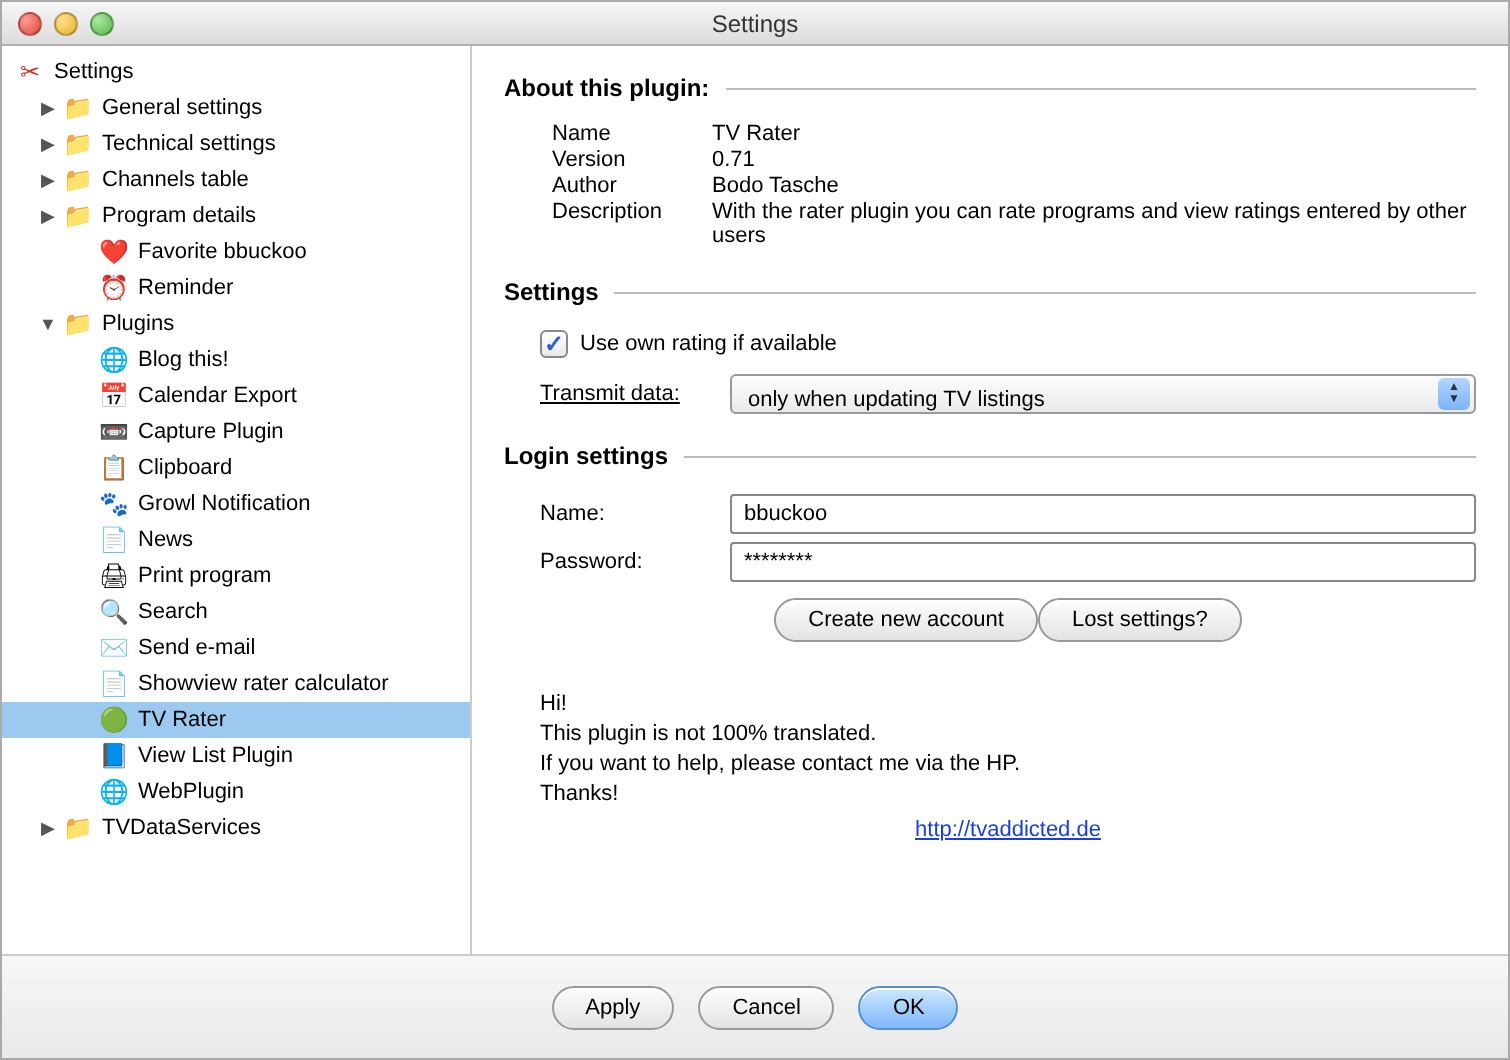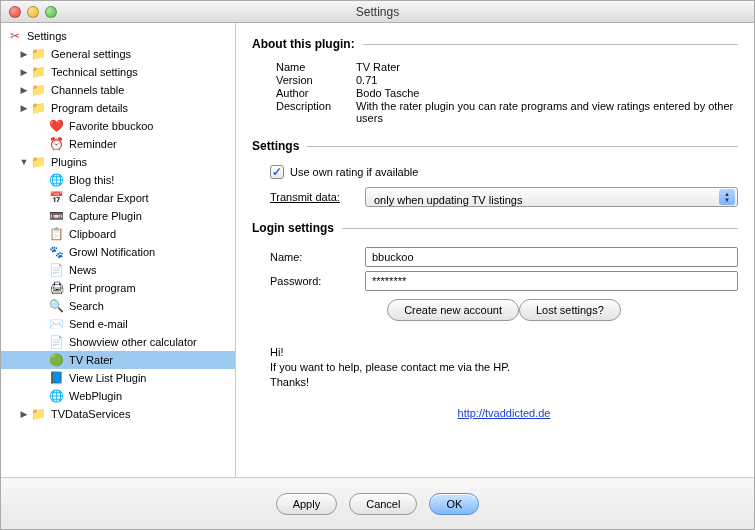--- a/index.html
+++ b/index.html
@@ -38,21 +38,21 @@
 .aqua-select { flex: 1; height: 20px; border: 1px solid #999; border-radius: 3px; background: linear-gradient(#fdfdfd,#eaeaea); display: flex; align-items: flex-end; padding: 0 22px 0 8px; position: relative; font-size: 11px; cursor: pointer; }
 .aqua-select .arrows { position: absolute; right: 2px; top: 1px; bottom: 1px; width: 16px; border-radius: 3px; background: linear-gradient(#b4d5ff,#7db3f8); display: flex; flex-direction: column; align-items: center; justify-content: center; font-size: 6px; color: #234; line-height: 6px; }
 .login-body { margin: 6px 0 10px 18px; }
 .field-row { display: flex; align-items: center; margin-bottom: 4px; }
 .field-row .lbl { width: 95px; }
 .text-input { flex: 1; height: 20px; border: 1px solid #888; border-radius: 2px; background: #fff; padding: 2px 6px; font-size: 11px; font-family: inherit; }
 .btnrow { display: flex; justify-content: center; margin-top: 8px; }
 .aqua-btn { height: 22px; padding: 0 16px; border-radius: 11px; border: 1px solid #999; background: linear-gradient(#fdfdfd,#e3e3e3); font-size: 11px; cursor: pointer; display: inline-flex; align-items: center; justify-content: center; box-shadow: inset 0 1px 0 #fff; }
 .aqua-btn.default { background: linear-gradient(#cfe7ff,#7fb8fb); border-color: #5a8fcf; }
 .note { margin: 14px 0 6px 18px; line-height: 15px; }
-.link { color: #1a3fd6; text-decoration: underline; text-align: center; display: block; margin-top: 16px; }
+.link { color: #1a3fd6; text-decoration: underline; text-align: center; display: block; margin-top: 3px; }
 .grow { flex: 1; }
 .footer { height: 52px; border-top: 1px solid #ccc; display: flex; align-items: center; justify-content: center; gap: 12px; padding: 11px 16px; background: linear-gradient(#f7f7f7,#e9e9e9); }
 .root-icon { color: #c33; }
 </style>
 </head>
 <body>
 
 <div class="window">
   <div class="titlebar">
     <div class="traffic">
@@ -146,21 +146,21 @@
             <span class="label">Search</span>
           </div>
           <div class="node ind2">
             <span class="disc"></span>
             <span class="icon ">✉️</span>
             <span class="label">Send e-mail</span>
           </div>
           <div class="node ind2">
             <span class="disc"></span>
             <span class="icon ">📄</span>
-            <span class="label">Showview other calculator</span>
+            <span class="label">Showview rater calculator</span>
           </div>
           <div class="node ind2 selected">
             <span class="disc"></span>
             <span class="icon ">🟢</span>
             <span class="label">TV Rater</span>
           </div>
           <div class="node ind2">
             <span class="disc"></span>
             <span class="icon ">📘</span>
             <span class="label">View List Plugin</span>
@@ -225,20 +225,21 @@
           <input class="text-input" value="********" style="">
         </div>
         <div class="btnrow">
           <div class="aqua-btn">Create new account</div>
           <div class="aqua-btn">Lost settings?</div>
         </div>
       </div>
 
       <div class="note">
         <div>Hi!</div>
+        <div>This plugin is not 100% translated.</div>
         <div>If you want to help, please contact me via the HP.</div>
         <div>Thanks!</div>
         <a class="link">http://tvaddicted.de</a>
       </div>
 
       <div class="grow"></div>
     </div>
   </div>
 
   <div class="footer">

